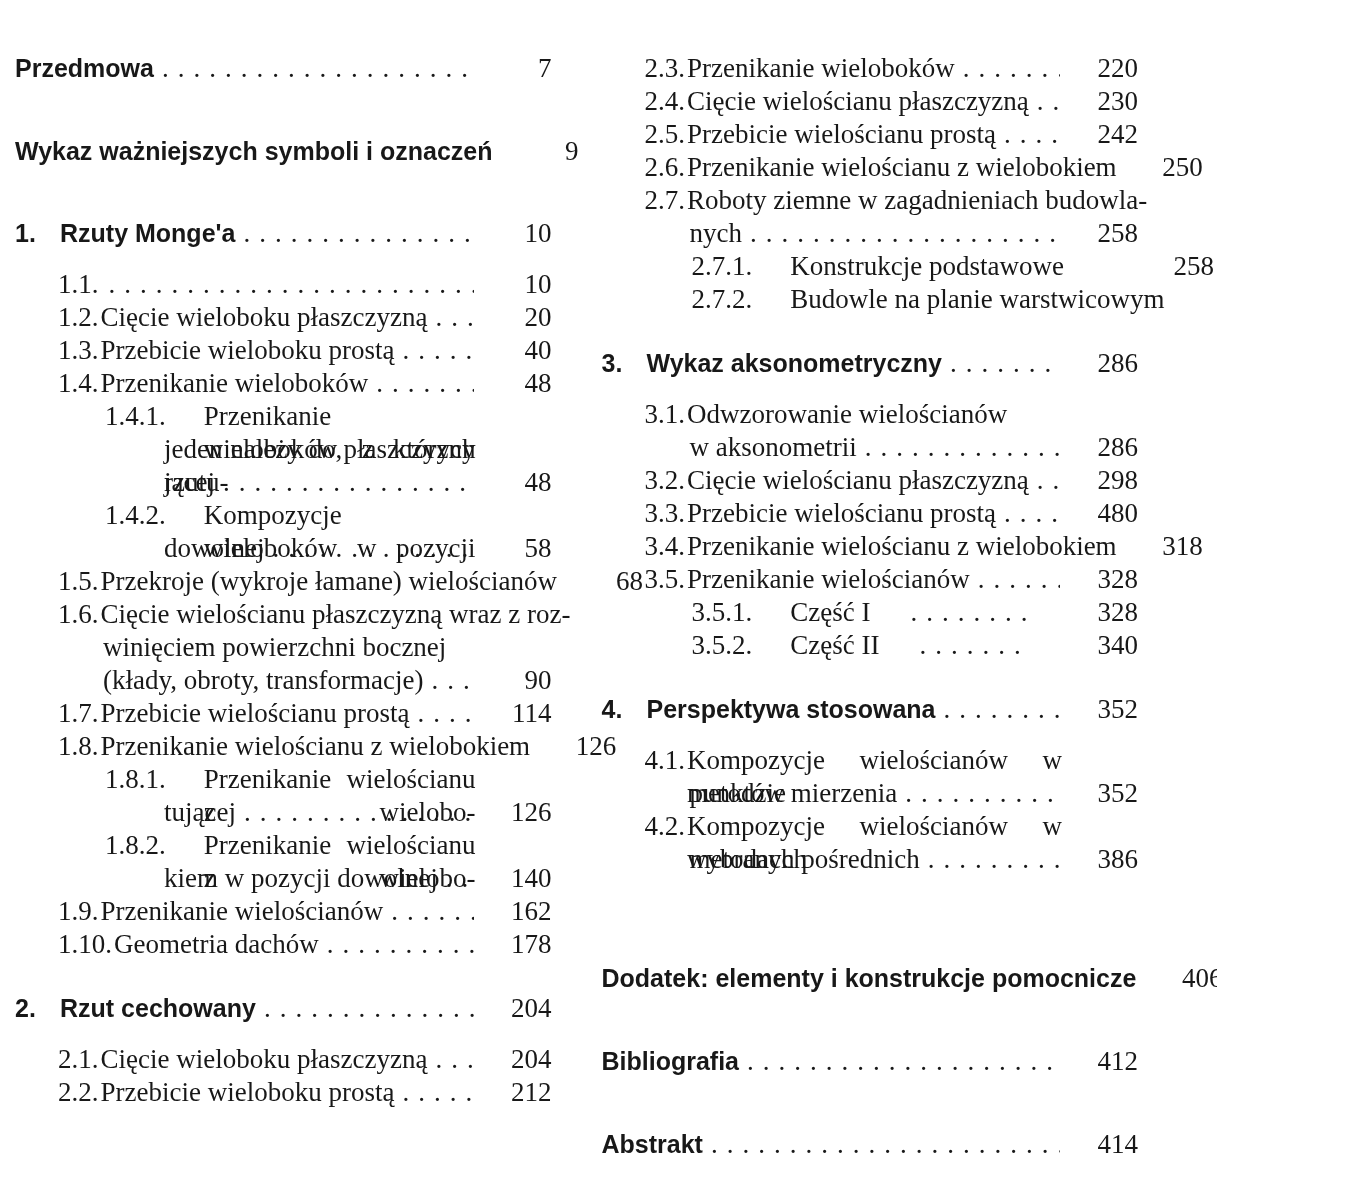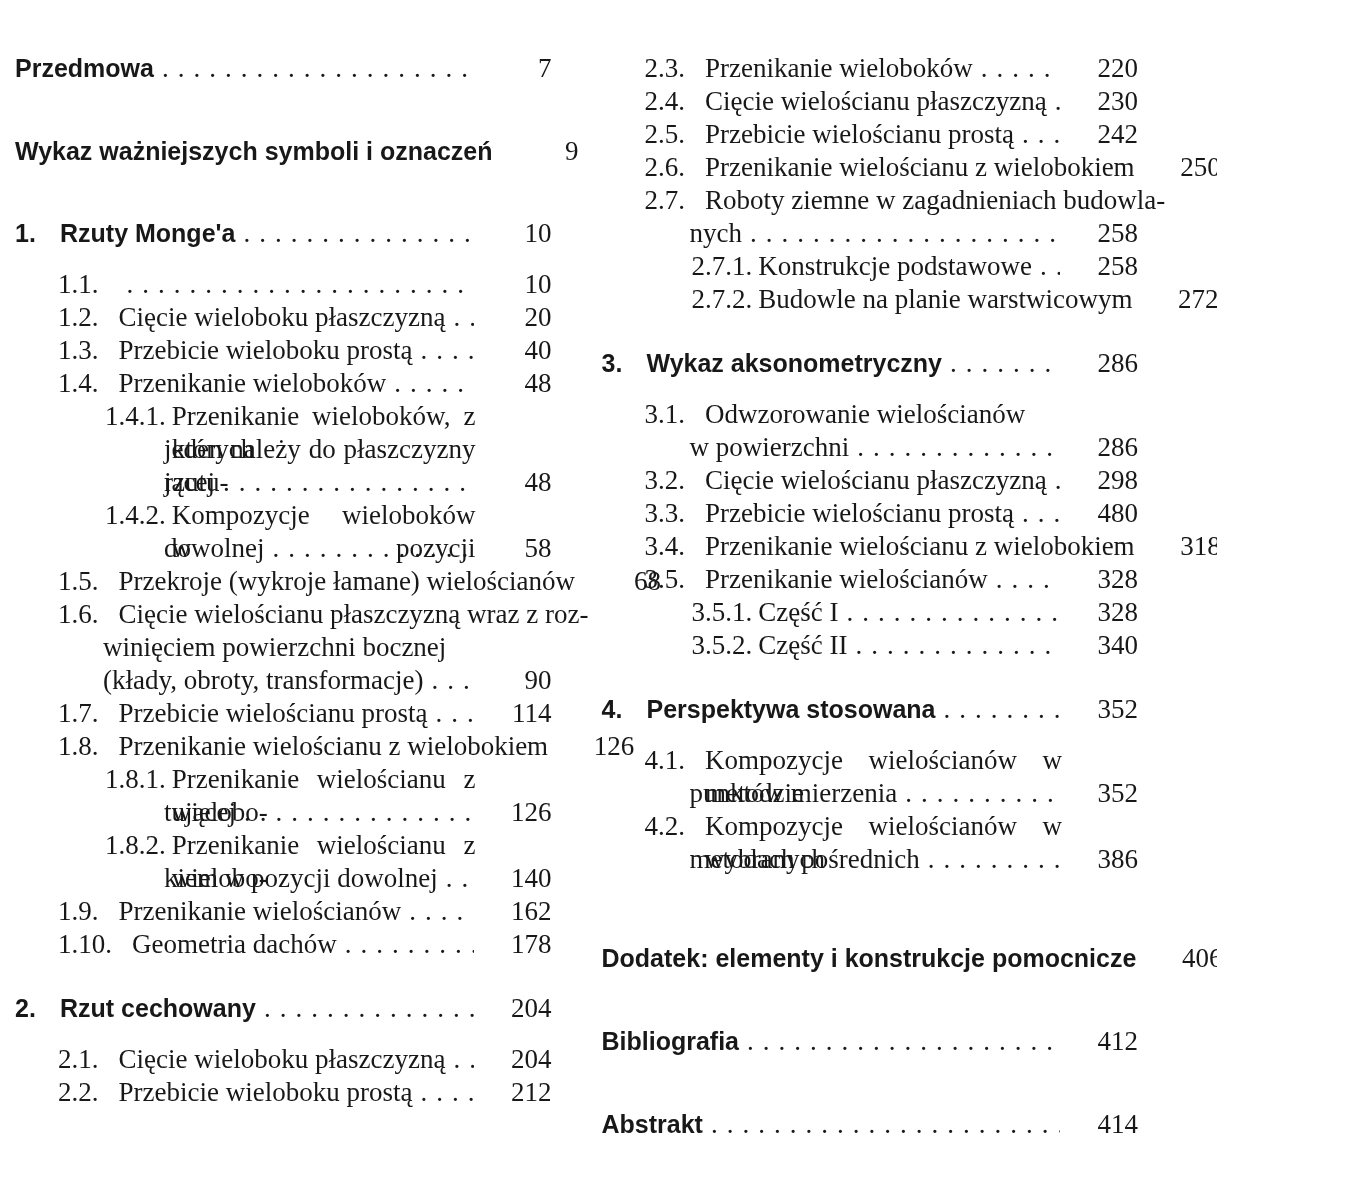--- a/index.html
+++ b/index.html
@@ -61,33 +61,33 @@
   .front .txt, .front .num,
   .chapter .txt, .chapter .num {
     font-family: "Liberation Sans", sans-serif;
     font-weight: bold;
     font-size: 25px;
   }
 
   .chapter .num { min-width: 39px; margin-right: 6px; }
 
   .sub        { padding-left: 43px; }
-  .sub .num   { min-width: 23px; margin-right: 20px; }
-
-  .subsub      { padding-left: 90px; }
+  .sub .num   { min-width: 23px; margin-right: 2px; }
+
+  .subsub      { padding-left: 90px; gap: 32px; }
   .subsub .num { min-width: 51px; margin-right: 6px; }
 
   .cont-sub    { padding-left: 88px; }
   .cont-subsub { padding-left: 149px; }
 
   
   .front:not(:first-child) { margin-top: 50px; align-items: center; }
   .chapter { margin-top: 31px; margin-bottom: 18px; }
   .front + .chapter { margin-top: 49px; }
-  .cont-sub + .front { margin-top: 66px; }
+  .cont-sub + .front { margin-top: 86px; }
 
   
   .spread { padding-right: 76px; }
   .spread .txt { flex: 1 1 auto; white-space: normal; text-align: justify; }
   .spread .txt::after { content: ""; display: inline-block; width: 100%; }
 </style>
 </head>
 <body>
 
 <div class="page">
@@ -301,21 +301,21 @@
     <span class="leader"></span>
     <span class="pg">286</span>
   </div>
       <div class="line sub">
     <span class="num">3.1.</span>
     <span class="txt">Odwzorowanie wielościanów</span>
 
   </div>
       <div class="line cont-sub">
 
-    <span class="txt">w powierzchni</span>
+    <span class="txt">w aksonometrii</span>
     <span class="leader"></span>
     <span class="pg">286</span>
   </div>
       <div class="line sub">
     <span class="num">3.2.</span>
     <span class="txt">Cięcie wielościanu płaszczyzną</span>
     <span class="leader"></span>
     <span class="pg">298</span>
   </div>
       <div class="line sub">

